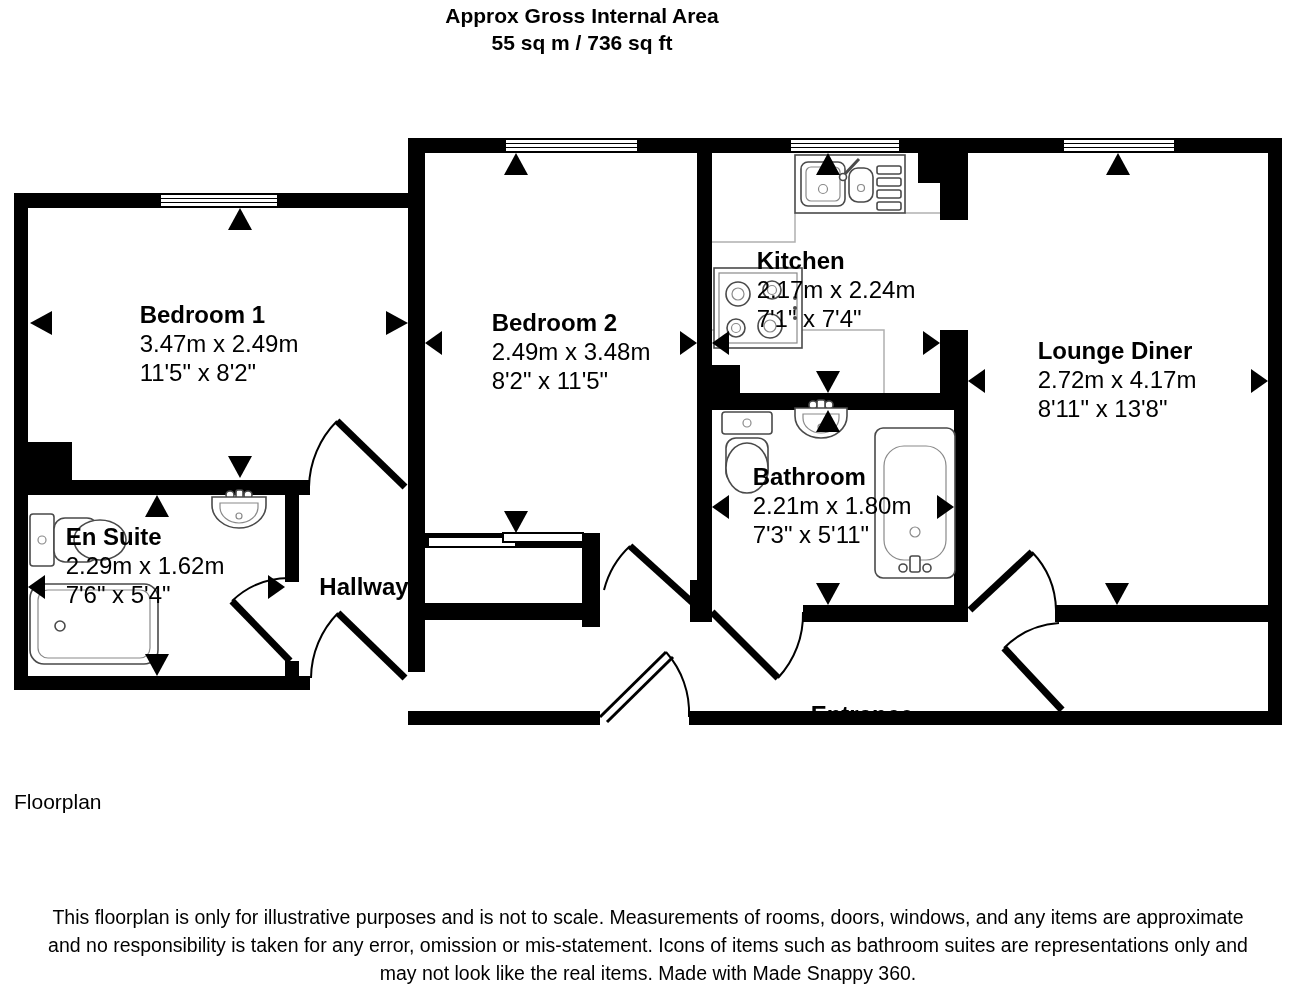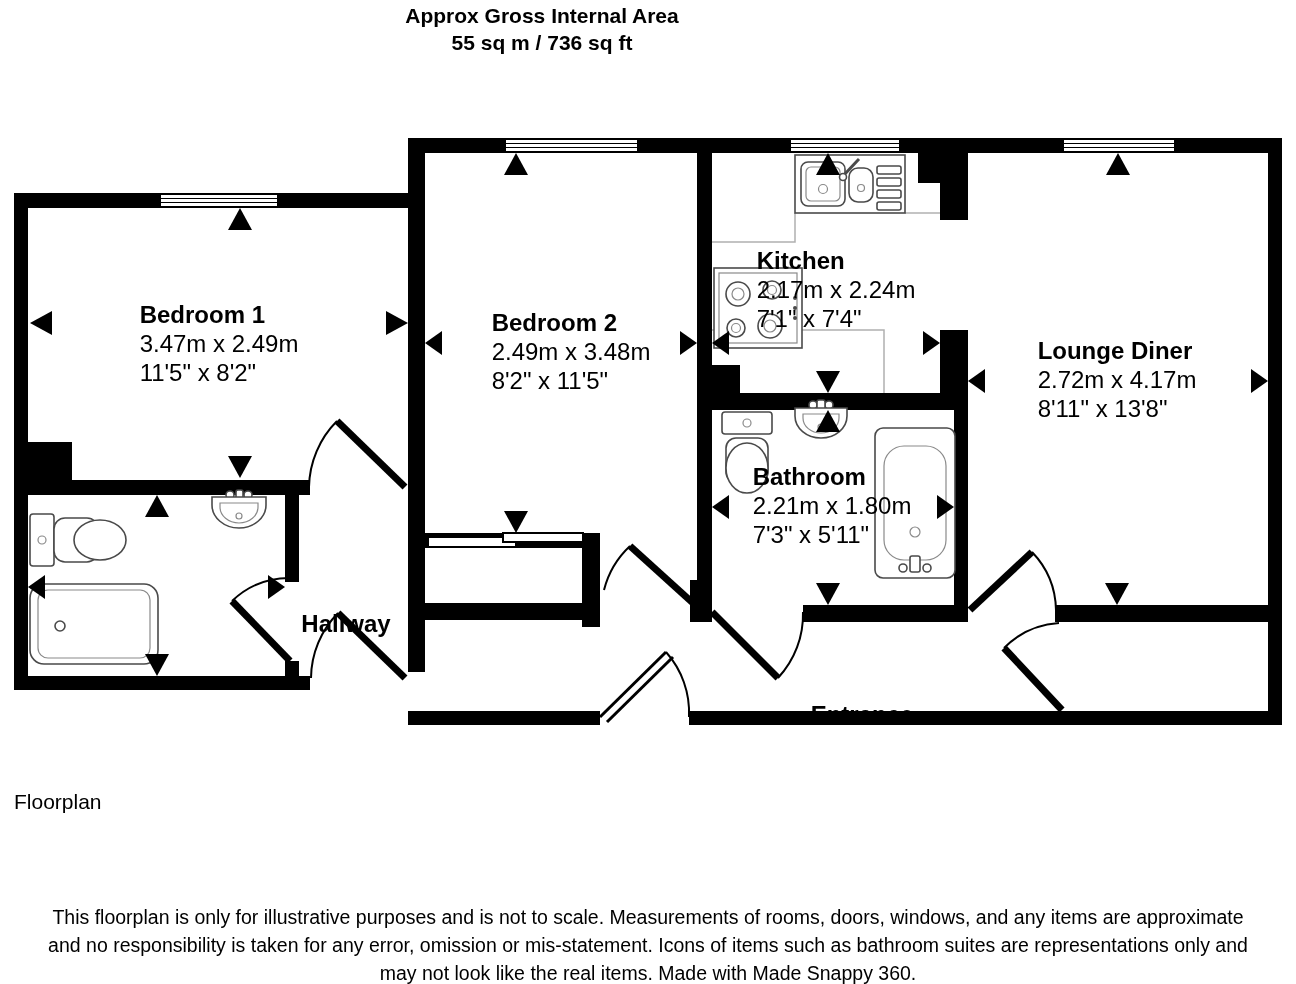--- a/index.html
+++ b/index.html
@@ -2,21 +2,21 @@
 <html><head>
 <meta charset="utf-8">
 <style>
   html,body{margin:0;padding:0;background:#ffffff;}
   #canvas{
     position:relative;width:1296px;height:984px;background:#ffffff;
     font-family:"Liberation Sans", sans-serif;color:#000;overflow:hidden;
   }
   #plan-svg{position:absolute;left:0;top:0;}
   .title-block{position:absolute;left:0;top:2px;width:1084px;text-align:center;
-    font-weight:bold;font-size:21px;line-height:27px;}
+    font-weight:bold;font-size:21px;line-height:27px;padding-left:40px;}
   .room-label{position:absolute;transform:translateX(-50%);text-align:left;
     font-size:24px;line-height:29px;white-space:nowrap;}
   .room-name{font-weight:bold;}
   .room-dim{font-weight:normal;}
   .footer-caption{position:absolute;left:14px;top:790px;font-size:21px;font-weight:normal;}
   .disclaimer{position:absolute;left:0;top:903px;width:1296px;text-align:center;
     font-size:19.5px;line-height:28px;white-space:pre-line;}
   svg .wall{fill:#000000;}
   svg .win{fill:#ffffff;stroke:#000000;stroke-width:2;}
   svg .winline{stroke:#000000;stroke-width:1;}
@@ -257,28 +257,33 @@
     <div class="room-dim">2.17m x 2.24m</div>
     <div class="room-dim">7'1" x 7'4"</div>
   </div>
 
   <div class="room-label" style="left:1117px;top:336px;">
     <div class="room-name">Lounge Diner</div>
     <div class="room-dim">2.72m x 4.17m</div>
     <div class="room-dim">8'11" x 13'8"</div>
   </div>
 
+  <div class="room-label" style="left:145px;top:522px;">
+    <div class="room-name">En Suite</div>
+    <div class="room-dim">2.29m x 1.62m</div>
+    <div class="room-dim">7'6" x 5'4"</div>
+  </div>
 
   <div class="room-label" style="left:832px;top:462px;">
     <div class="room-name">Bathroom</div>
     <div class="room-dim">2.21m x 1.80m</div>
     <div class="room-dim">7'3" x 5'11"</div>
   </div>
 
-  <div class="room-label" style="left:346px;top:572px;margin-top:37px;">
+  <div class="room-label" style="left:364px;top:572px;">
     <div class="room-name">Hallway</div>
   </div>
 
   <div class="room-label" style="left:862px;top:662px;margin-top:38px;">
     <div class="room-name">Entrance</div>
   </div>
 
   <div class="footer-caption">Floorplan</div>
 
   <div class="disclaimer">This floorplan is only for illustrative purposes and is not to scale. Measurements of rooms, doors, windows, and any items are approximate

